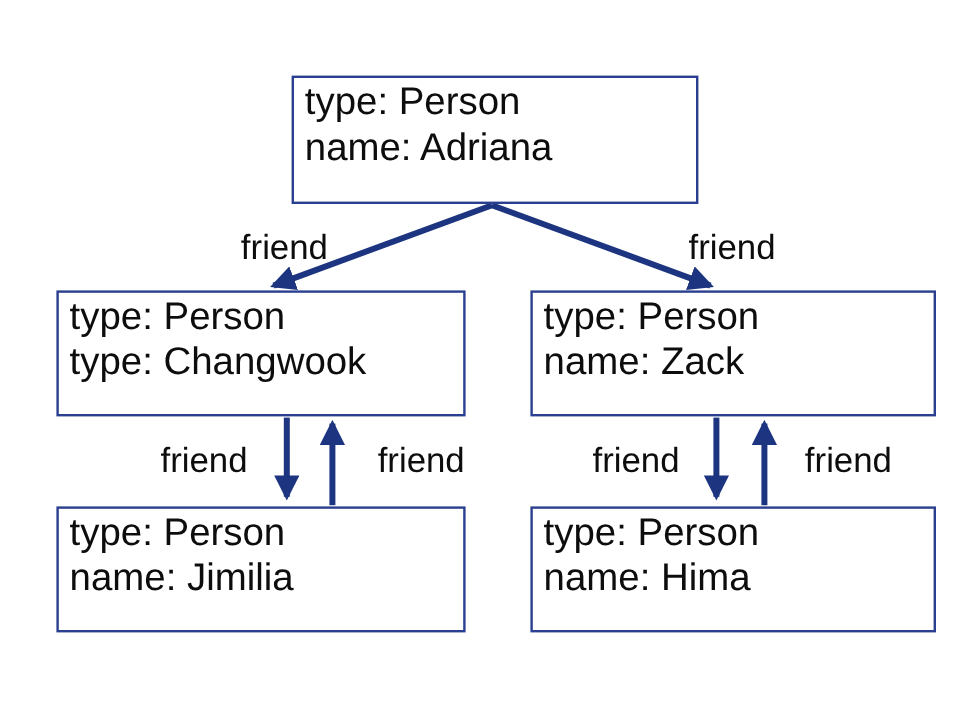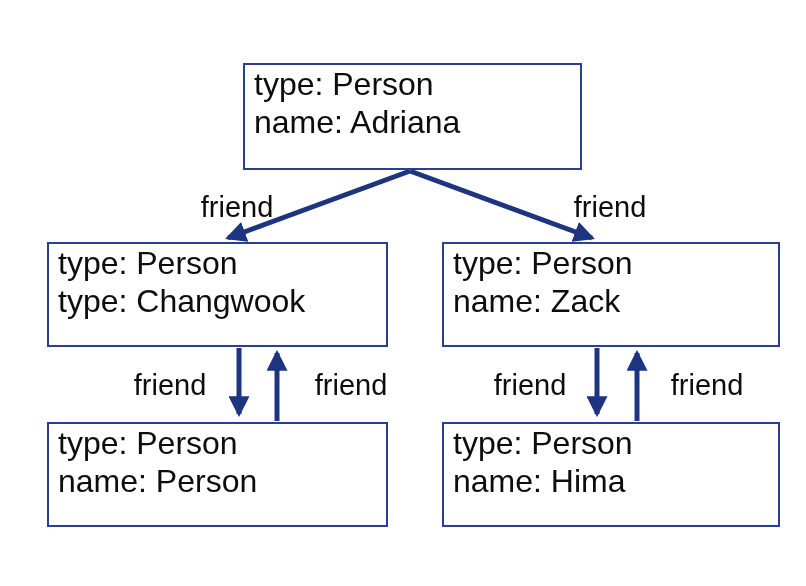--- a/index.html
+++ b/index.html
@@ -76,21 +76,21 @@
     <span>type: Changwook</span>
   </div>
 
   <div class="node" id="node-hima">
     <span>type: Person</span>
     <span>name: Zack</span>
   </div>
 
   <div class="node" id="node-adriana">
     <span>type: Person</span>
-    <span>name: Person</span>
+    <span>name: Jimilia</span>
   </div>
 
   <div class="node" id="node-zack">
     <span>type: Person</span>
     <span>name: Hima</span>
   </div>
 
   <div class="edge-label" id="lbl-e0">friend</div>
   <div class="edge-label" id="lbl-e1">friend</div>
   <div class="edge-label" id="lbl-e2">friend</div>

